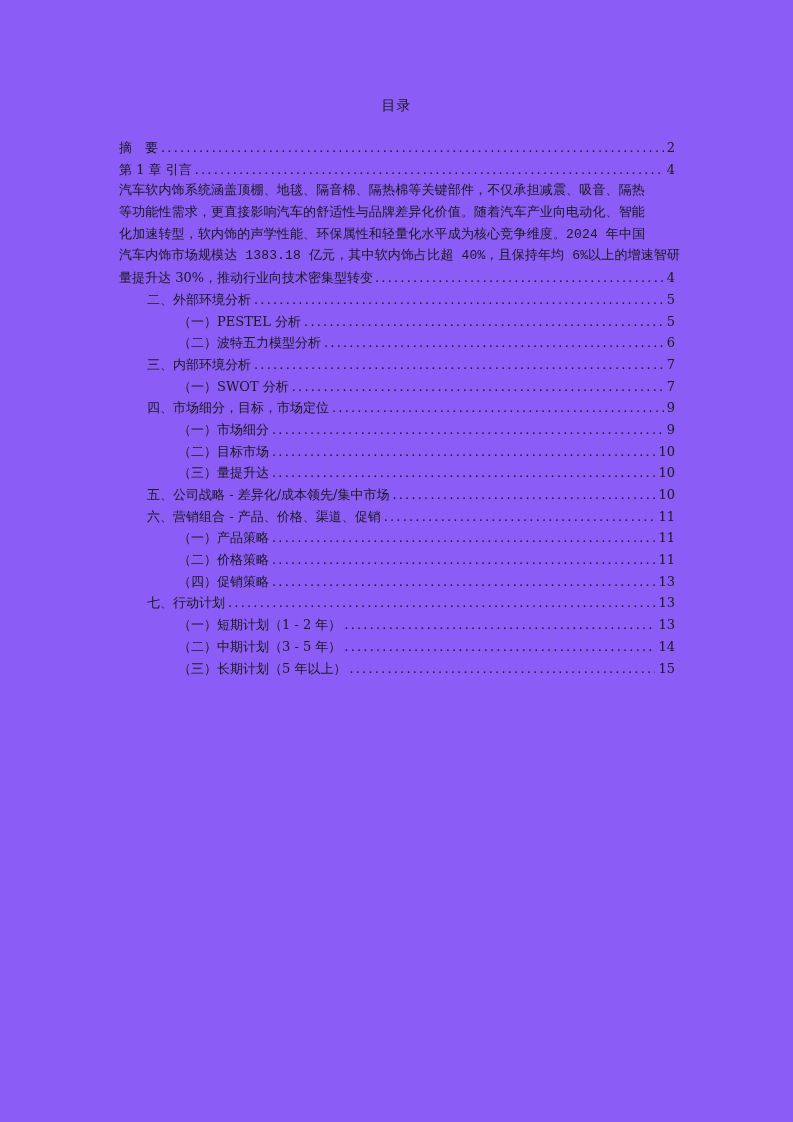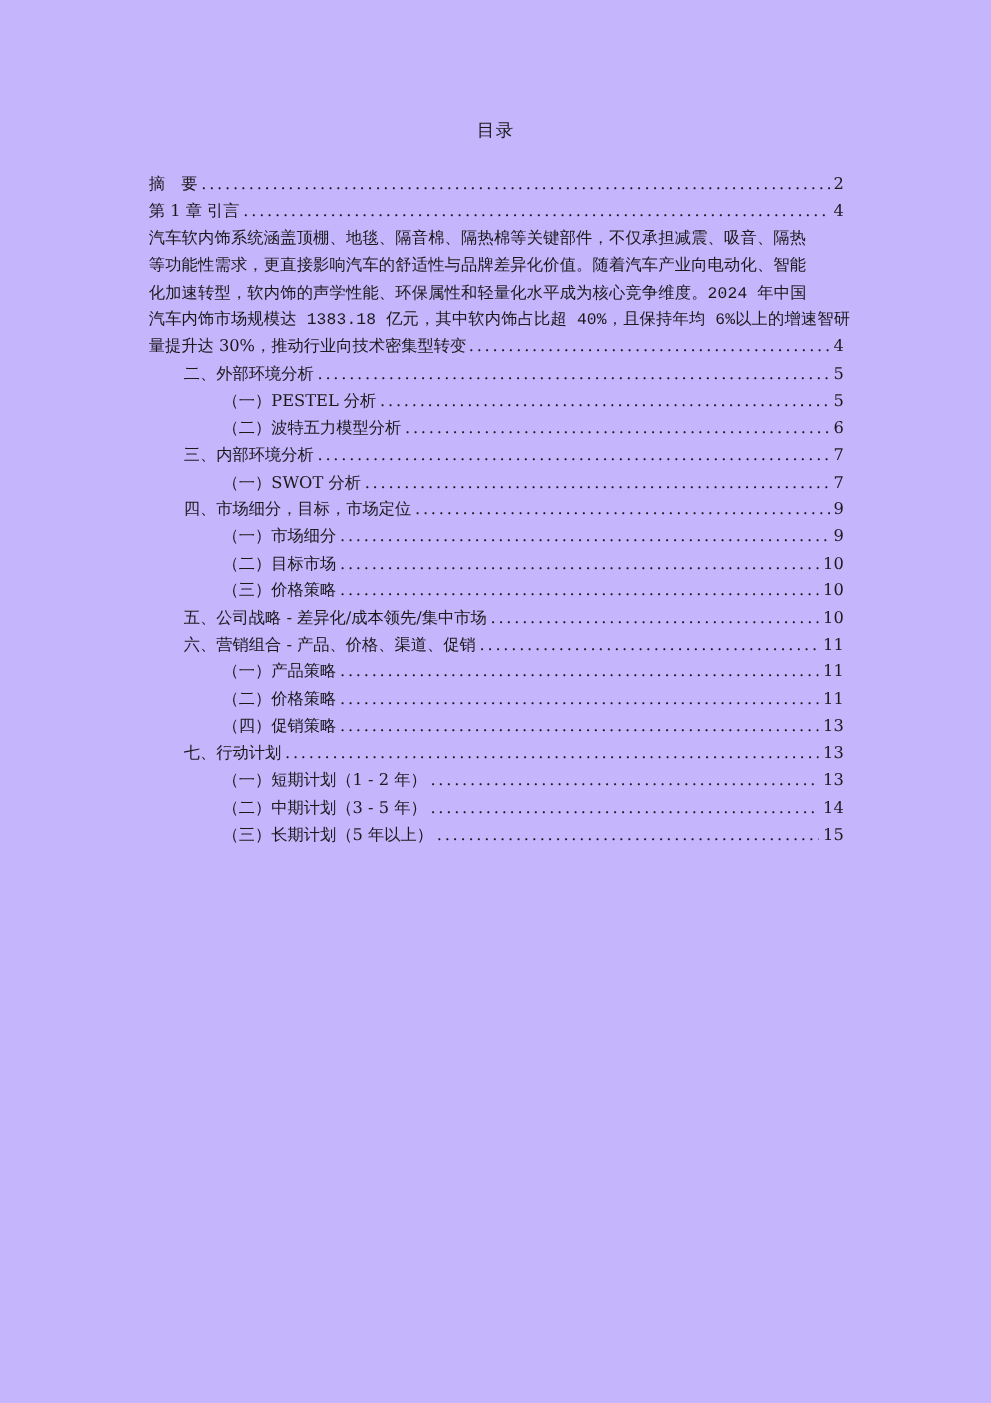--- a/index.html
+++ b/index.html
@@ -13,21 +13,21 @@
       position: relative;
       overflow: hidden;
       font-family: "DejaVu Serif", "Liberation Serif", serif;
       color: #1a1a1a;
     }
     .page {
       position: absolute;
       left: 0; top: 0;
       width: 793px;
       height: 1122px;
-      background: #c4b5fd;
+      background: #8b5cf6;
     }
     .toc-title {
       position: absolute;
       top: 95px;
       left: 0;
       width: 793px;
       text-align: center;
       font-size: 14px;
       line-height: 20px;
       letter-spacing: 1px;
@@ -159,21 +159,21 @@
       <span class="label">（一）市场细分</span>
       <span class="dots"></span>
       <span class="page-num">9</span>
     </div>
     <div class="toc-entry lvl3">
       <span class="label">（二）目标市场</span>
       <span class="dots"></span>
       <span class="page-num">10</span>
     </div>
     <div class="toc-entry lvl3">
-      <span class="label">（三）价格策略</span>
+      <span class="label">（三）量提升达</span>
       <span class="dots"></span>
       <span class="page-num">10</span>
     </div>
     <div class="toc-entry lvl2">
       <span class="label">五、公司战略 - 差异化/成本领先/集中市场</span>
       <span class="dots"></span>
       <span class="page-num">10</span>
     </div>
     <div class="toc-entry lvl2">
       <span class="label">六、营销组合 - 产品、价格、渠道、促销</span>

